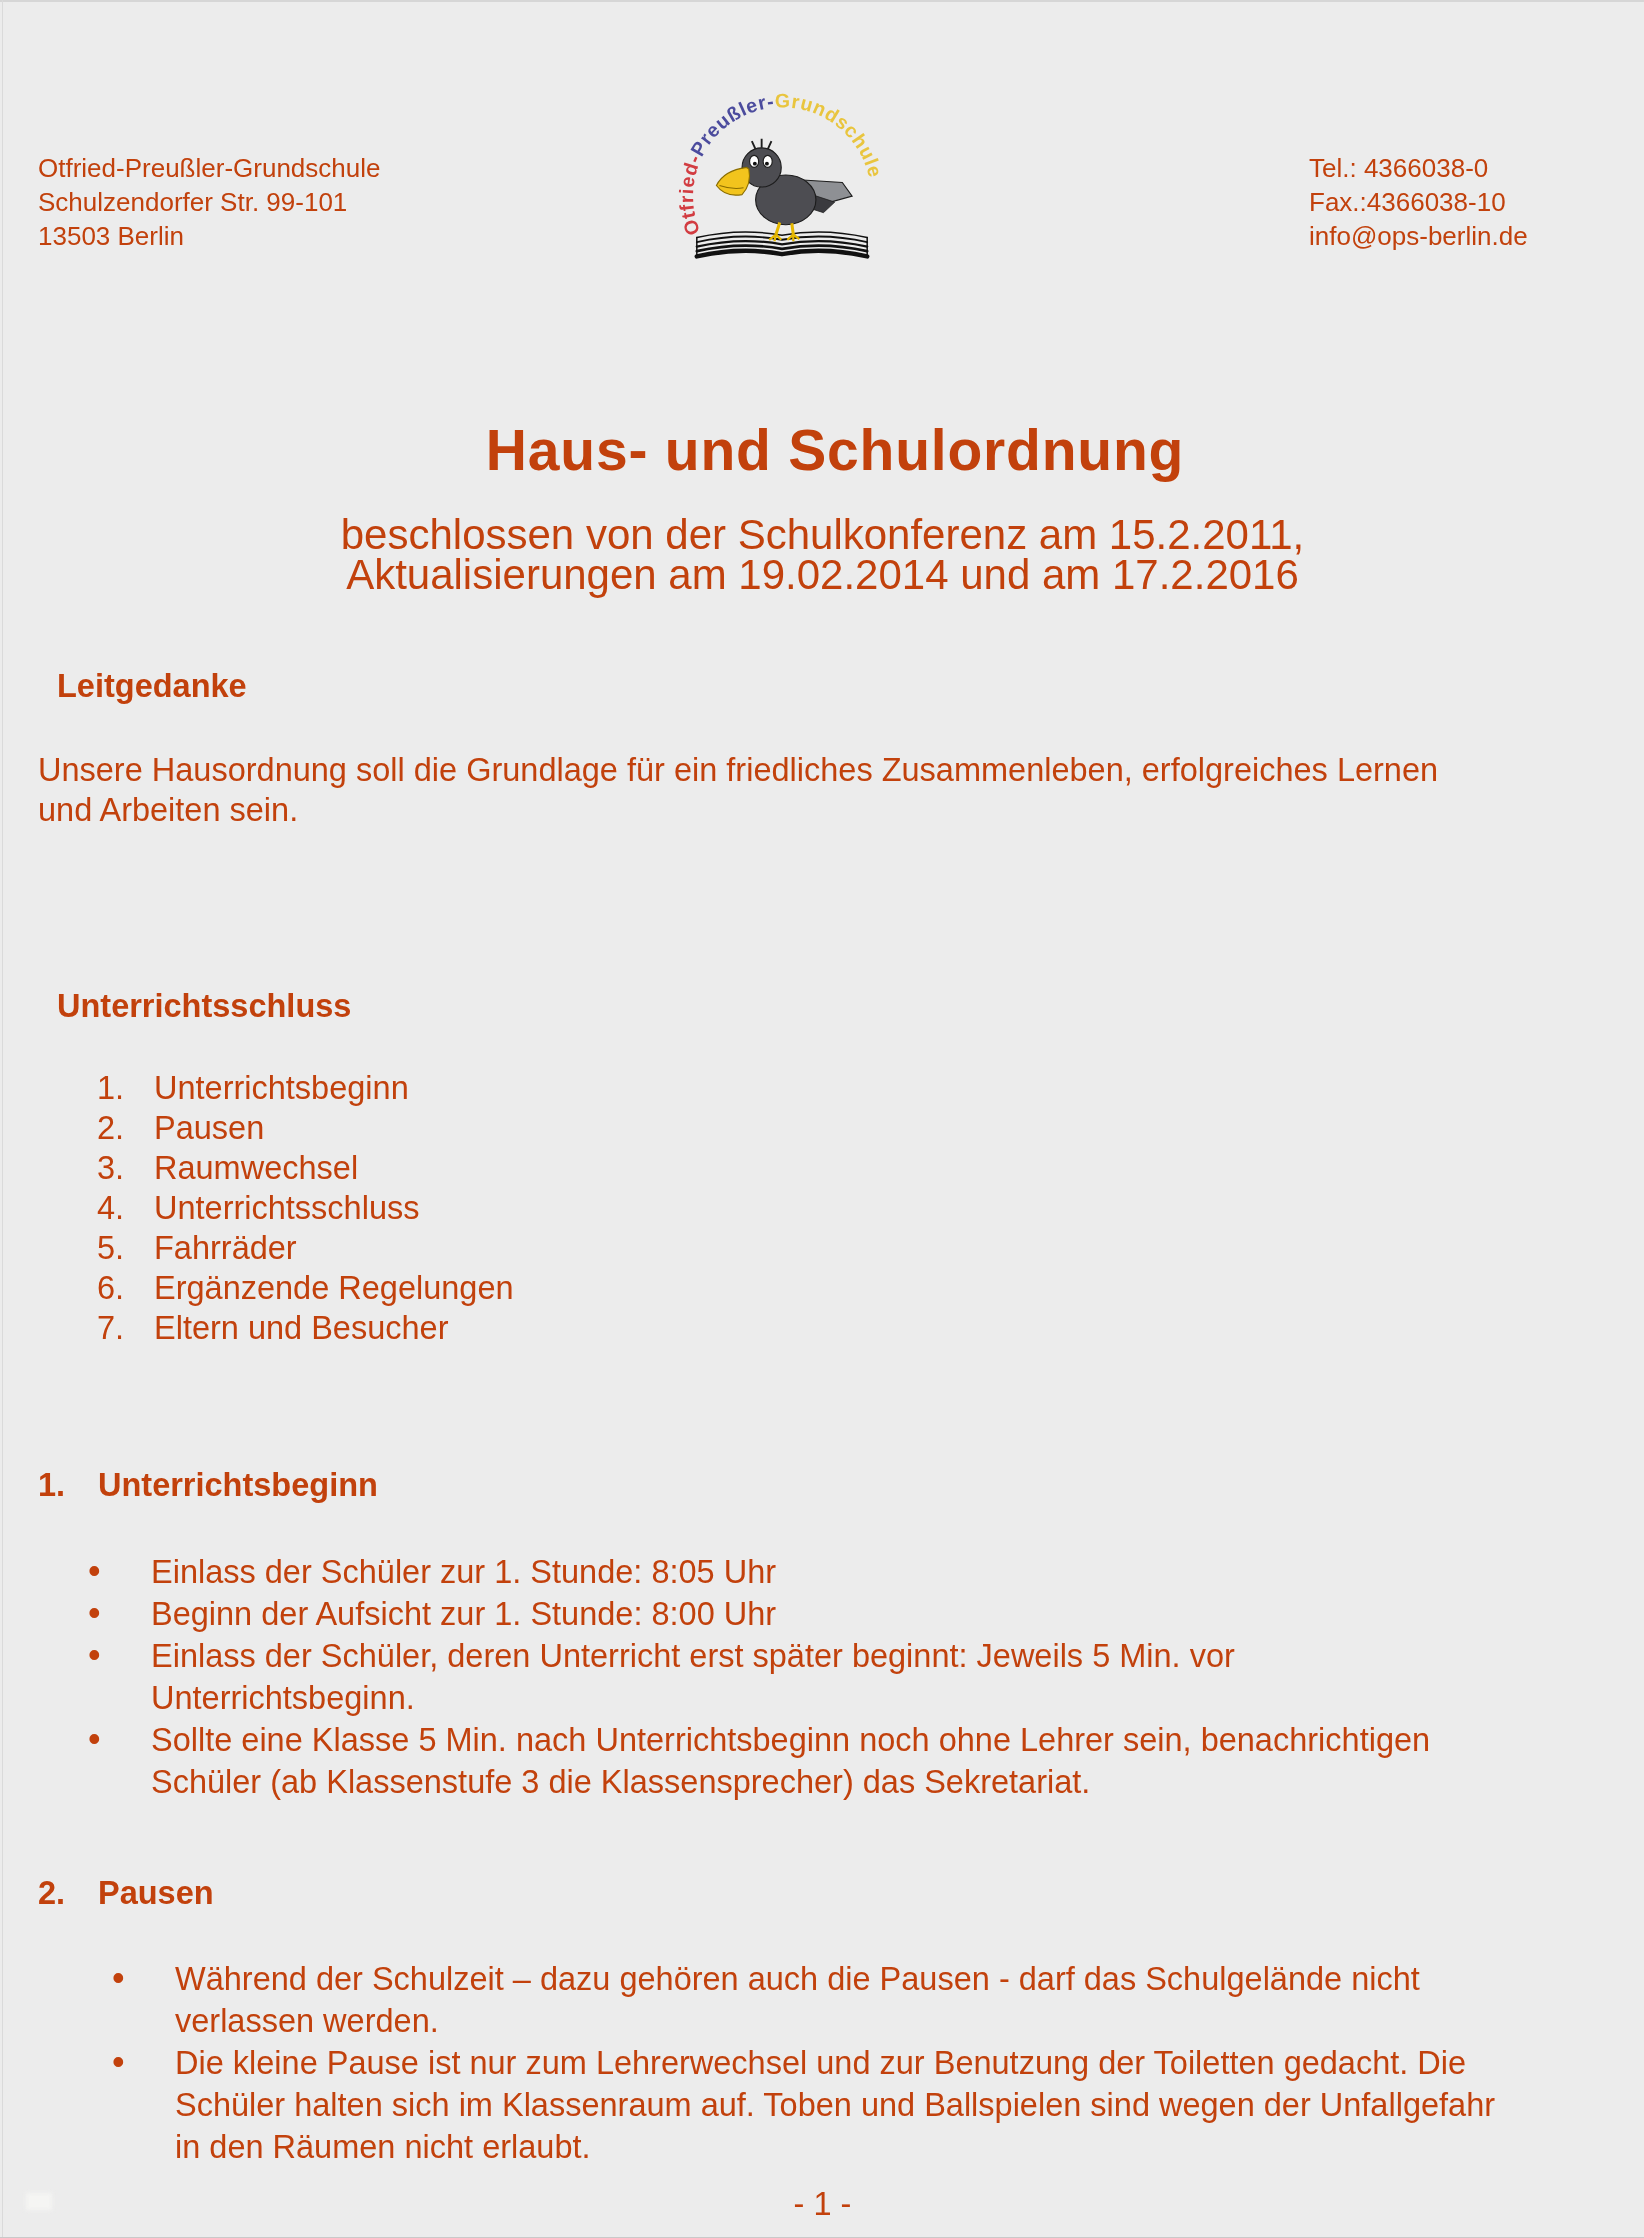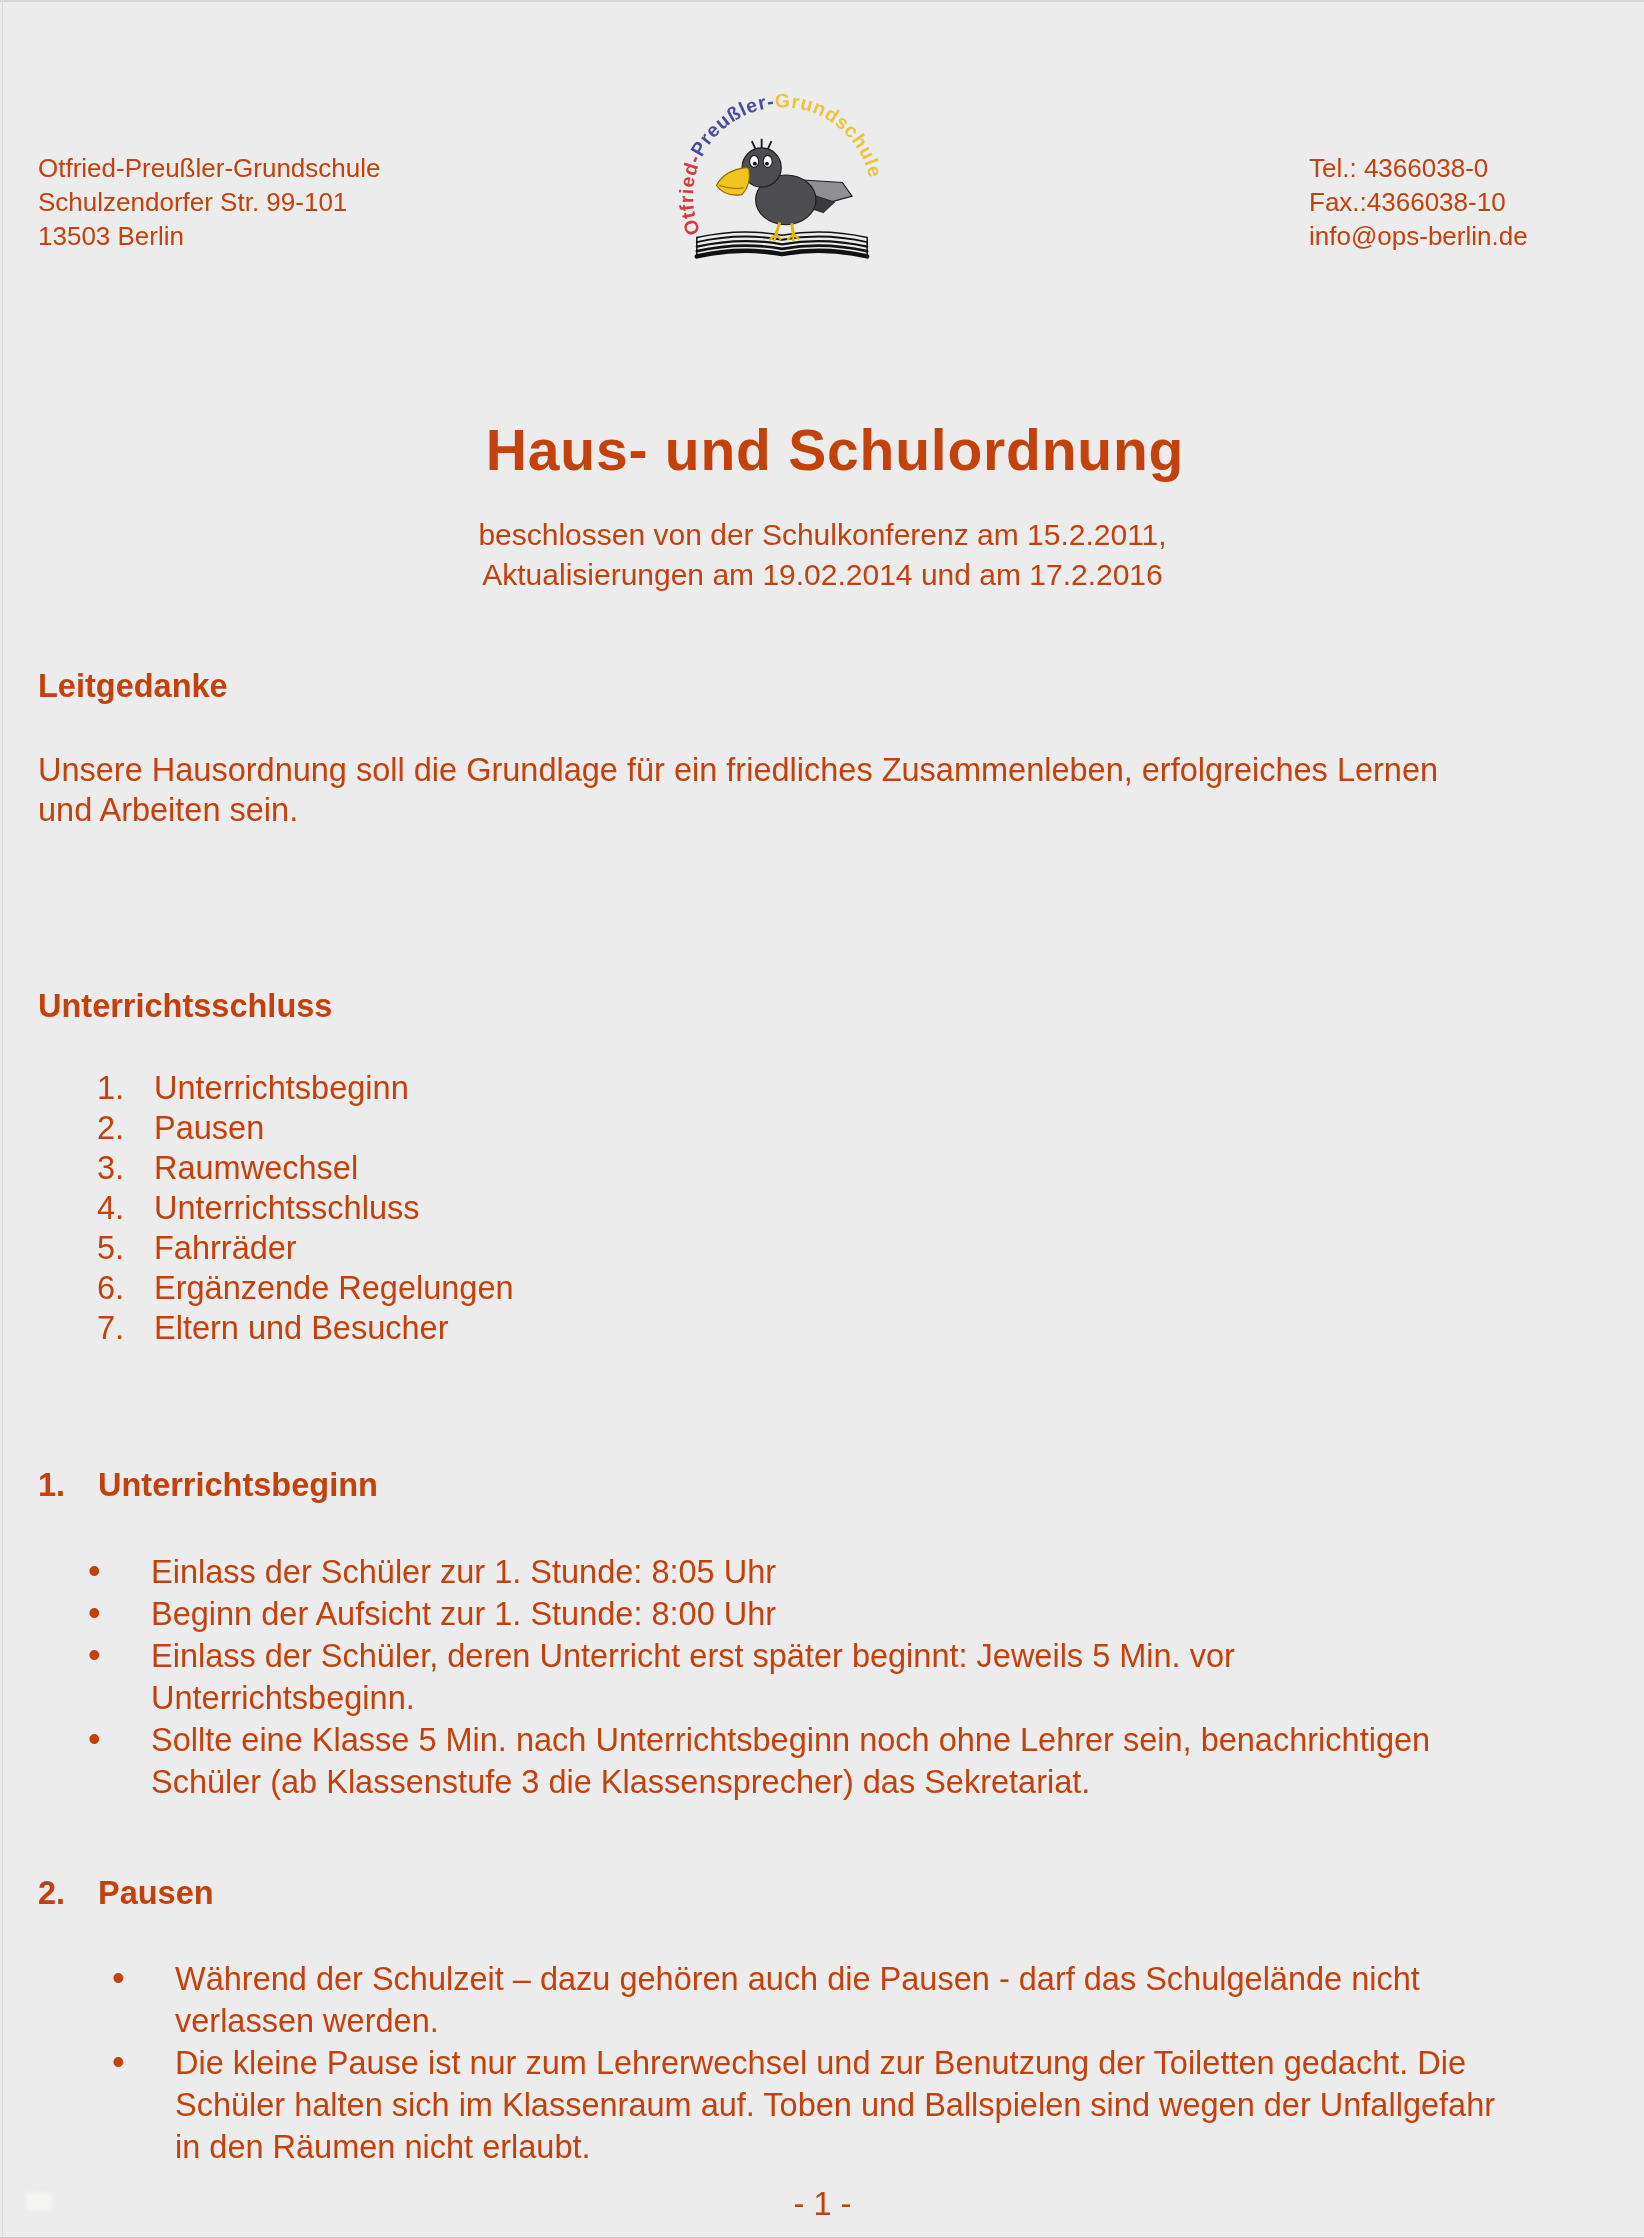--- a/index.html
+++ b/index.html
@@ -25,24 +25,24 @@
 
   
   .logo{left:665px;top:83px;width:234px;height:196px;}
   .arc-text{font-family:"Liberation Sans","DejaVu Sans",sans-serif;font-weight:bold;font-size:26px;letter-spacing:1px;}
   .arc-red{fill:#d23c41;}
   .arc-blue{fill:#4b4b9d;}
   .arc-yellow{fill:#e9c53e;}
 
   
   .title{left:0;right:0;top:417px;text-align:center;font-size:57px;font-weight:bold;letter-spacing:0.8px;margin-left:25px;}
-  .subtitle{left:0;right:0;top:515px;text-align:center;font-size:30px;line-height:40px;}
-
-  
-  .h2{font-size:32.5px;font-weight:bold;}
+  .subtitle{left:0;right:0;top:515px;text-align:center;font-size:42px;line-height:40px;}
+
+  
+  .h2{font-size:32.5px;font-weight:bold;margin-left:19px;}
   .body-text{font-size:32.5px;line-height:40px;}
   .lg-head{left:38px;top:668px;}
   .lg-para{left:38px;top:750px;}
 
   .toc-head{left:38px;top:988px;}
   .toc-list{left:97px;top:1068px;font-size:32.5px;line-height:40px;}
   .toc-row{display:flex;}
   .toc-num{width:57px;flex:0 0 auto;}
 
   .sec-head{left:38px;font-size:32.5px;font-weight:bold;display:flex;}

